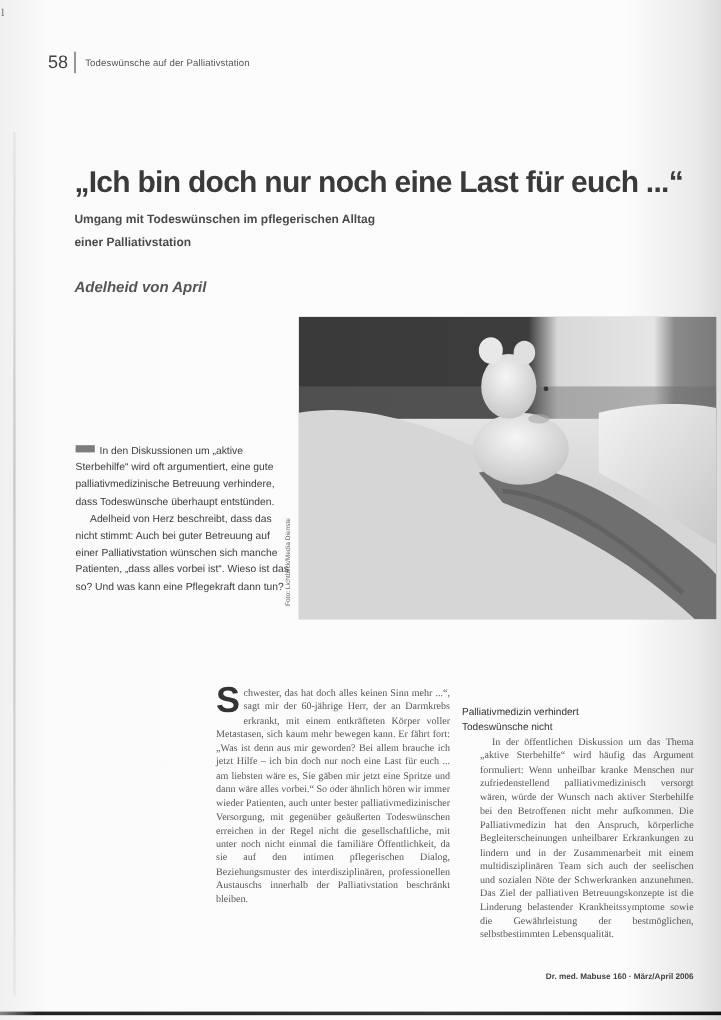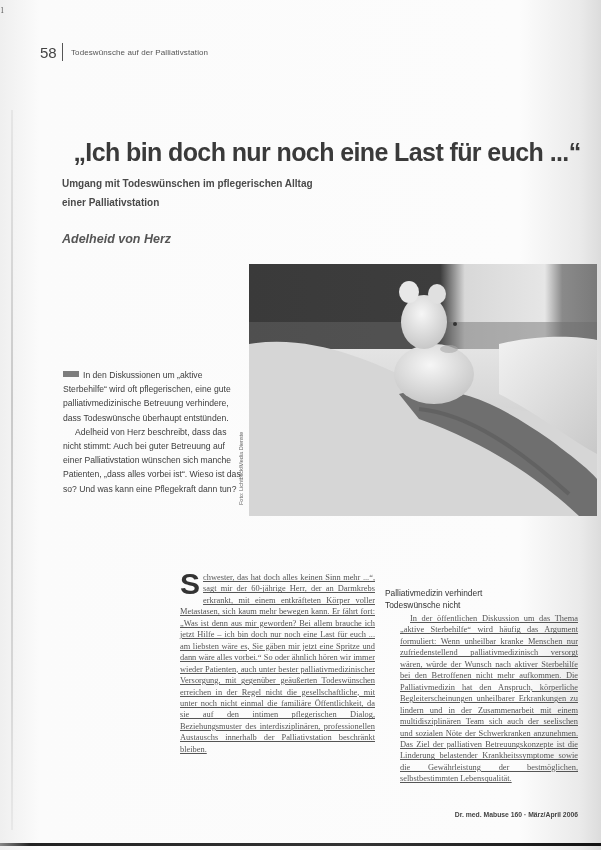--- a/index.html
+++ b/index.html
@@ -32,21 +32,20 @@
   .rh-divider {
     width: 1px; height: 18px; background: #555; margin: 0 8px 0 4px;
   }
   .running-title {
     font-size: 8px; color: #555; letter-spacing: 0.1px;
   }
   .title {
     position: absolute; left: 62px; top: 138px; width: 530px;
     font-size: 25px; font-weight: bold; color: #3a3a3a; letter-spacing: -0.6px;
     white-space: nowrap;
-    text-align: center;
   }
   .subtitle {
     position: absolute; left: 62px; top: 174px; width: 420px;
     font-size: 10px; font-weight: bold; color: #4a4a4a; line-height: 19px;
   }
   .author {
     position: absolute; left: 62px; top: 232px;
     font-size: 12.5px; font-style: italic; font-weight: bold; color: #555;
   }
   .photo {
@@ -68,21 +67,21 @@
   .teaser-marker {
     display: inline-block; width: 16px; height: 6px; background: #7d7d7d;
     vertical-align: 1px; margin-right: 4px;
   }
   .col {
     position: absolute; top: 572px; font-family: "Liberation Serif", serif;
     font-size: 8.4px; line-height: 11.45px; color: #555; text-align: justify;
   }
   .col-1 { left: 180px; width: 195px; }
   .col-2 { left: 385px; width: 193px; }
-  .col p { margin: 0; text-decoration: underline; }
+  .col p { margin: 0; }
   .dropcap {
     float: left; font-family: "Liberation Sans", sans-serif; font-weight: bold;
     font-size: 30px; line-height: 22px; color: #333; margin: 1px 3px 0 0;
   }
   .subhead {
     font-family: Liberation Sans, sans-serif; font-size: 8.4px;
     line-height: 12px; color: #333; margin: 15px 0 2px 0;
   }
   .col-2 p.body { text-indent: 10px; margin-left: 15px; }
   .footer-source {
@@ -105,21 +104,21 @@
     <span class="page-number">58</span>
     <span class="rh-divider"></span>
     <span class="running-title">Todeswünsche auf der Palliativstation</span>
   </div>
 
   <h1 class="title" style="margin:0">„Ich bin doch nur noch eine Last für euch ...“</h1>
   <div class="subtitle">
     <div>Umgang mit Todeswünschen im pflegerischen Alltag</div>
     <div>einer Palliativstation</div>
   </div>
-  <div class="author">Adelheid von Herz</div>
+  <div class="author">Adelheid von April</div>
 
   <div class="photo" title="Stuffed toy animal sitting on a hospital bed with white sheets and a grey blanket">
     <svg width="348" height="252" viewBox="0 0 348 252" xmlns="http://www.w3.org/2000/svg">
       <defs>
         <linearGradient id="wall" x1="0" y1="0" x2="1" y2="0">
           <stop offset="0" stop-color="#3a3a3a"></stop>
           <stop offset="0.55" stop-color="#3d3d3d"></stop>
           <stop offset="0.62" stop-color="#d8d8d8"></stop>
           <stop offset="0.85" stop-color="#e6e6e6"></stop>
           <stop offset="0.9" stop-color="#8a8a8a"></stop>
@@ -150,21 +149,21 @@
       <ellipse cx="175" cy="58" rx="23" ry="27" fill="url(#bear)"></ellipse>
       <ellipse cx="160" cy="28" rx="10" ry="11" fill="#e8e8e8"></ellipse>
       <ellipse cx="188" cy="30" rx="9" ry="10" fill="#e0e0e0"></ellipse>
       <circle cx="206" cy="60" r="2" fill="#333"></circle>
       <ellipse cx="200" cy="85" rx="9" ry="4" fill="#aaa" opacity="0.6"></ellipse>
     </svg>
   </div>
   <div class="photo-credit">Foto: Lichtblick/Media Dienste</div>
 
   <div class="teaser">
-    <p><span class="teaser-marker"></span><span>In den Diskussionen um „aktive Sterbehilfe“ wird oft pflegerischen, eine gute palliativmedizinische Betreuung verhindere, dass Todeswünsche überhaupt entstünden.</span></p>
+    <p><span class="teaser-marker"></span><span>In den Diskussionen um „aktive Sterbehilfe“ wird oft argumentiert, eine gute palliativmedizinische Betreuung verhindere, dass Todeswünsche überhaupt entstünden.</span></p>
     <p class="indent">Adelheid von Herz beschreibt, dass das nicht stimmt: Auch bei guter Betreuung auf einer Palliativstation wünschen sich manche Patienten, „dass alles vorbei ist“. Wieso ist das so? Und was kann eine Pflegekraft dann tun?</p>
   </div>
 
   <div class="col col-1">
     <span class="dropcap">S</span>
     <p>chwester, das hat doch alles keinen Sinn mehr ...“, sagt mir der 60-jährige Herr, der an Darmkrebs erkrankt, mit einem entkräfteten Körper voller Metastasen, sich kaum mehr bewegen kann. Er fährt fort: „Was ist denn aus mir geworden? Bei allem brauche ich jetzt Hilfe – ich bin doch nur noch eine Last für euch ... am liebsten wäre es, Sie gäben mir jetzt eine Spritze und dann wäre alles vorbei.“ So oder ähnlich hören wir immer wieder Patienten, auch unter bester palliativmedizinischer Versorgung, mit gegenüber geäußerten Todeswünschen erreichen in der Regel nicht die gesellschaftliche, mit unter noch nicht einmal die familiäre Öffentlichkeit, da sie auf den intimen pflegerischen Dialog, Beziehungsmuster des interdisziplinären, professionellen Austauschs innerhalb der Palliativstation beschränkt bleiben.</p>
   </div>
 
   <div class="col col-2">
     <div class="subhead">

